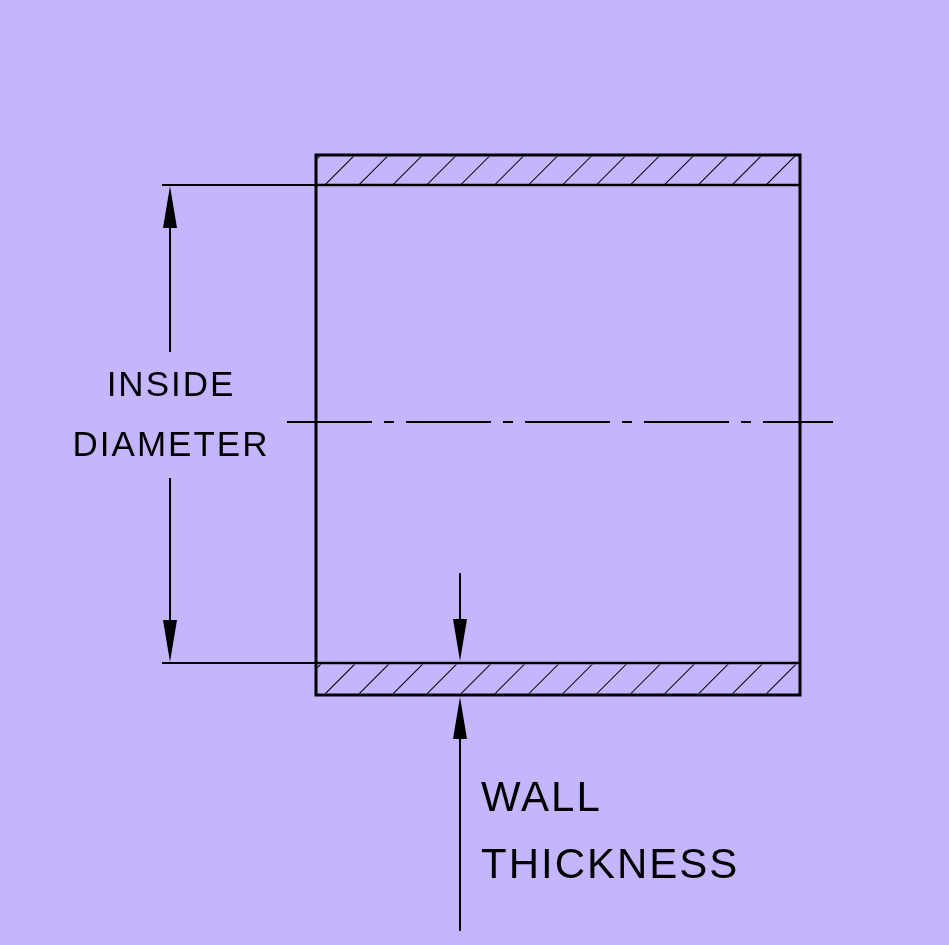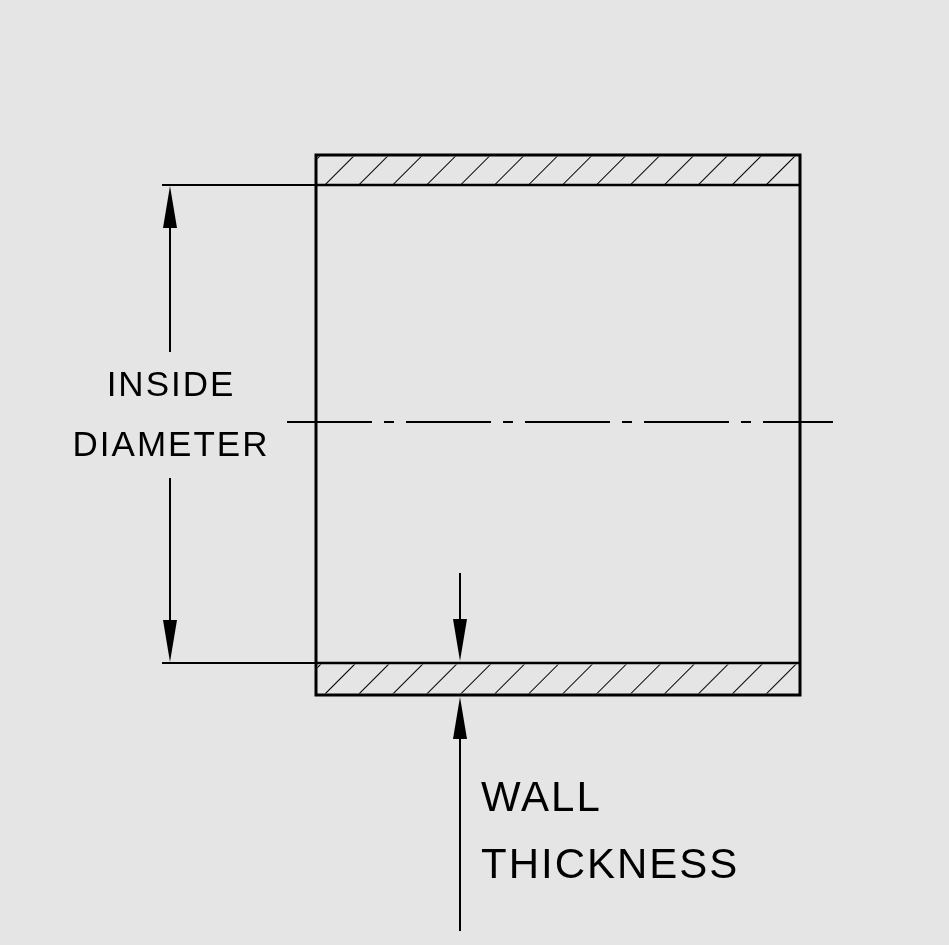--- a/index.html
+++ b/index.html
@@ -5,21 +5,21 @@
   html, body {
     margin: 0;
     padding: 0;
     background: #ffffff;
     font-family: "Liberation Sans", sans-serif;
   }
   .stage {
     position: relative;
     width: 949px;
     height: 945px;
-    background: #e5e5e5;
+    background: #c4b5fd;
     overflow: hidden;
   }
   .stage svg {
     position: absolute;
     top: 0;
     left: 0;
     display: block;
   }
   text {
     fill: #000000;

